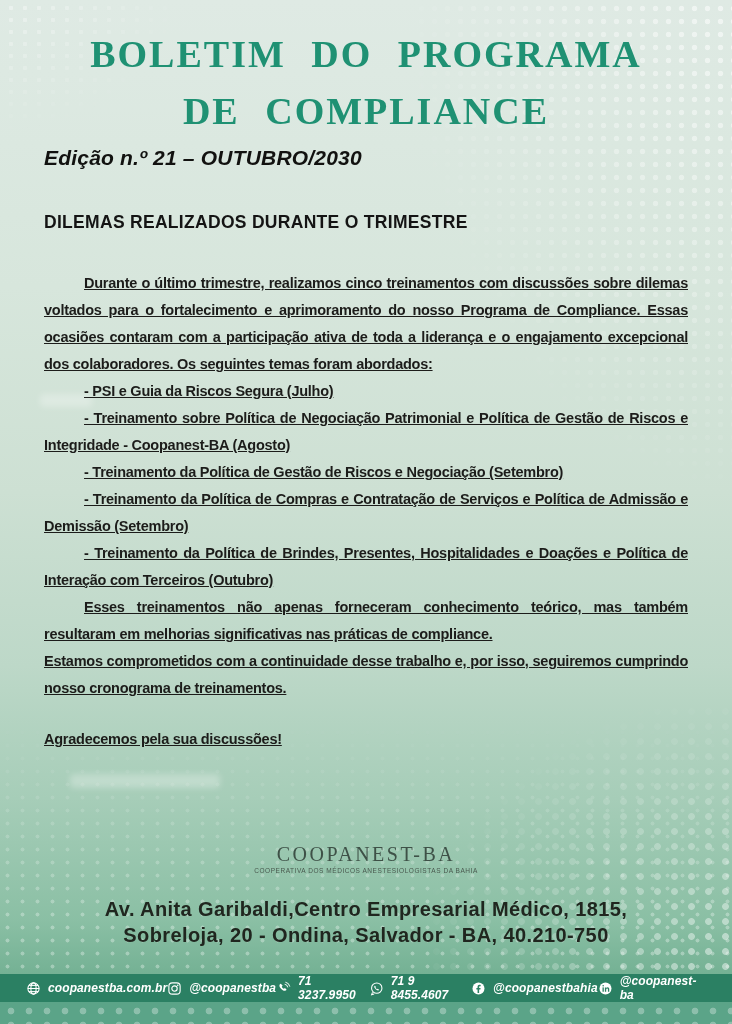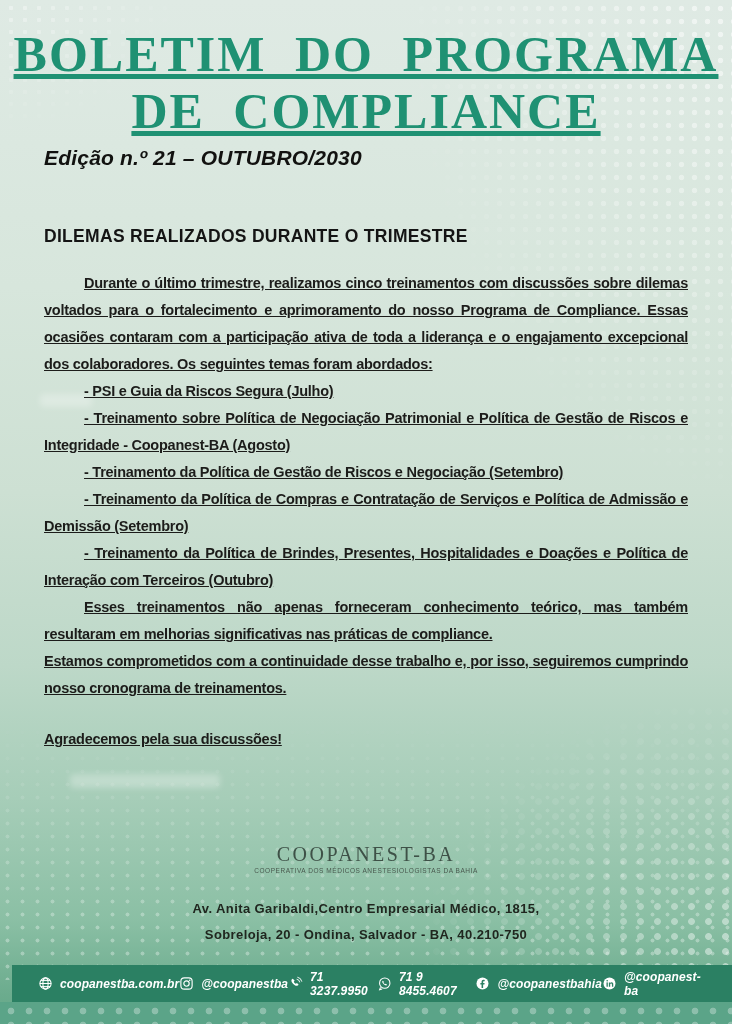--- a/index.html
+++ b/index.html
@@ -36,29 +36,29 @@
   }
   .watermark-smudge{position:absolute;background:rgba(255,255,255,.28);filter:blur(3px);border-radius:4px;z-index:1;}
   .smudge-1{left:40px;top:394px;width:52px;height:13px;}
   .smudge-2{left:70px;top:774px;width:150px;height:14px;}
 
   .content{position:absolute;inset:0;z-index:2;}
 
   .title{
     position:absolute;top:26px;left:0;right:0;text-align:center;
     font-family:"Liberation Serif",serif;font-weight:700;
-    font-size:50px;line-height:57px;color:#1f9173;
-    letter-spacing:2px;word-spacing:14px;text-decoration:underline;
+    font-size:38px;line-height:57px;color:#1f9173;
+    letter-spacing:2px;word-spacing:14px;
   }
   .edition{
     position:absolute;top:146px;left:44px;
     font-size:21px;font-weight:700;font-style:italic;color:#121210;letter-spacing:.2px;
   }
   .section-heading{
-    position:absolute;top:226px;left:44px;
+    position:absolute;top:212px;left:44px;
     font-size:17.5px;font-weight:700;color:#141414;letter-spacing:.3px;
   }
   .body-text{
     position:absolute;top:270px;left:44px;right:44px;
     font-size:14.5px;font-weight:700;color:#1c1c1a;
     line-height:27px;letter-spacing:-.25px;
   }
   .body-text p{margin:0;text-align:justify;text-decoration:underline;}
   .indent{text-indent:40px;}
   .no-indent{text-indent:0;}
@@ -66,28 +66,28 @@
 
   .logo-block{position:absolute;top:842px;left:0;right:0;text-align:center;color:#3e5147;}
   .logo-name{
     font-family:"Liberation Serif",serif;font-weight:400;
     font-size:20px;letter-spacing:2.5px;line-height:24px;text-align:center;
   }
   .logo-tagline{font-size:6.5px;letter-spacing:.55px;margin-top:1px;color:#49584e;}
 
   .address{
     position:absolute;top:896px;left:0;right:0;text-align:center;
-    font-size:13px;font-weight:700;color:#20261f;line-height:26px;letter-spacing:.4px;
+    font-size:20px;font-weight:700;color:#20261f;line-height:26px;letter-spacing:.4px;
   }
 
   .footer-bar{
-    position:absolute;left:0;right:0;bottom:22px;height:37px;
+    position:absolute;left:0;right:0;bottom:22px;height:28px;
     background:#2b8063;z-index:3;
     display:flex;align-items:center;justify-content:space-between;
-    padding:0 26px;box-sizing:border-box;margin-left:12px;
+    padding:0 26px;box-sizing:border-box;
   }
   .footer-item{display:flex;align-items:center;gap:7px;color:#ffffff;
     font-size:12px;font-weight:700;font-style:italic;letter-spacing:.1px;}
   .footer-item svg{display:block;}
   .footer-strip{
     position:absolute;left:0;right:0;bottom:0;height:22px;z-index:3;
     background:radial-gradient(circle,rgba(255,255,255,.3) 3px,rgba(255,255,255,0) 3.7px) 2px 2px/18px 14px,#5ba488;
   }
 </style>
 </head>

